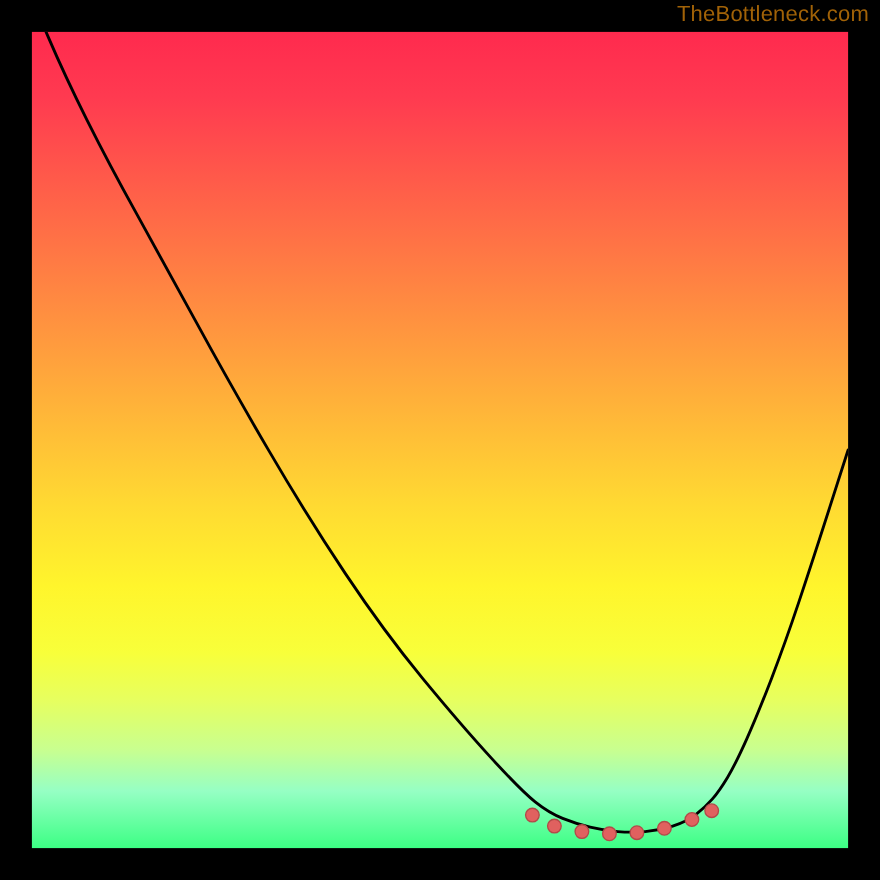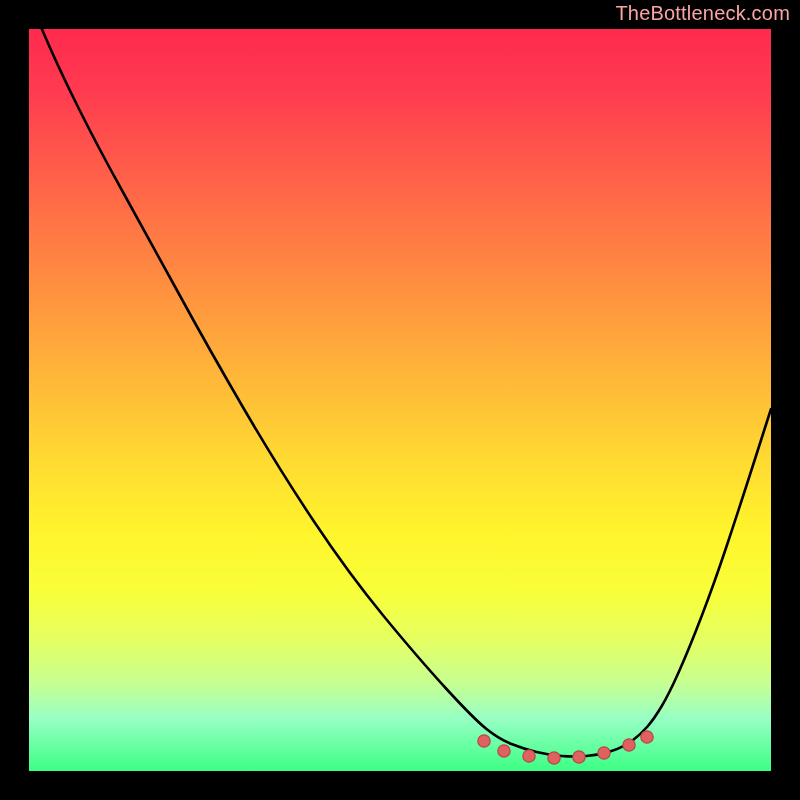--- a/index.html
+++ b/index.html
@@ -14,21 +14,21 @@
   .frame {
     position: relative;
     width: 800px;
     height: 800px;
     background: #000;
   }
   .credit {
     position: absolute;
     top: 2px;
     right: 10px;
-    color: #fca5a5;
+    color: #a16207;
     font-size: 20px;
     font-weight: 500;
     letter-spacing: 0.2px;
     z-index: 5;
   }
   .plot-area {
     position: absolute;
     left: 29px;
     top: 29px;
     width: 742px;

